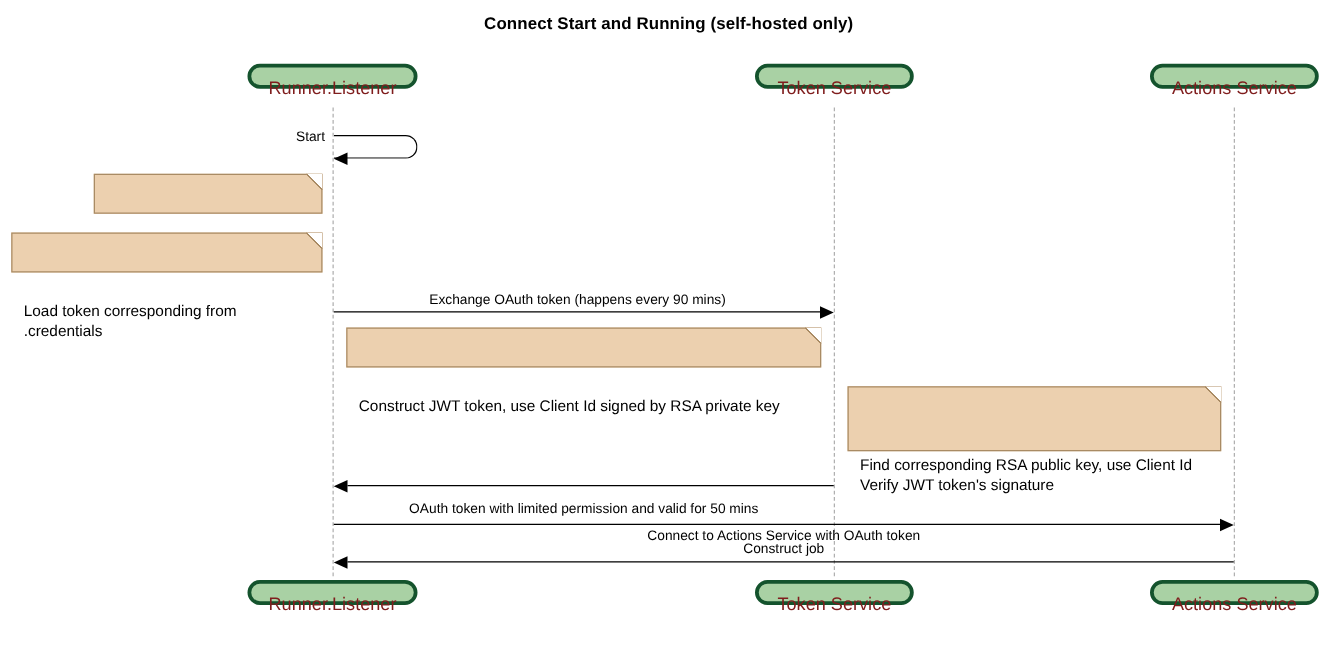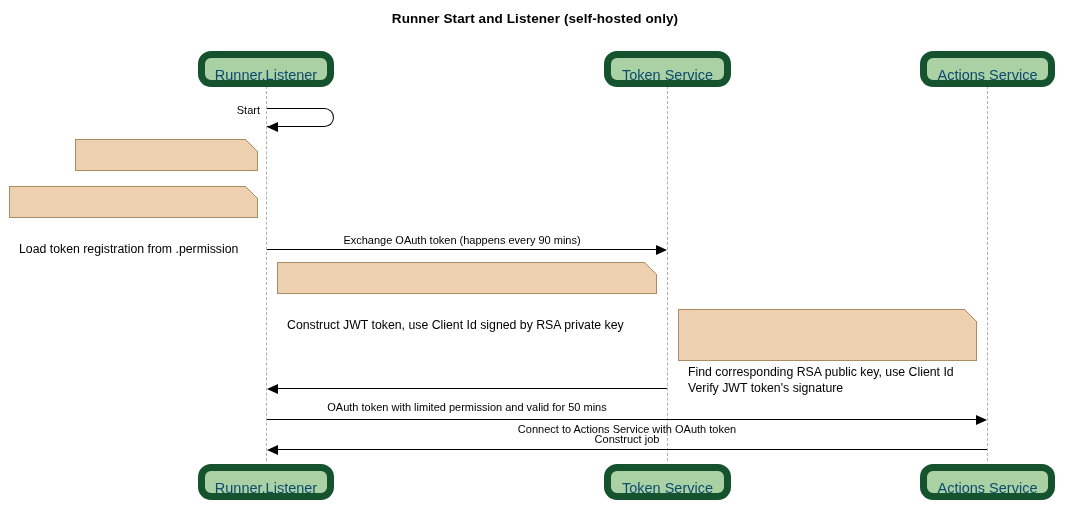--- a/index.html
+++ b/index.html
@@ -37,27 +37,27 @@
     position: absolute;
     width: 0;
     border-left: 1px dashed #b0b0b0;
   }
 
   
   .participant {
     position: absolute;
     box-sizing: border-box;
     background: #a9d1a4;
-    border: 7px solid #14532d;
+    border: 3px solid #14532d;
     border-radius: 13px;
-    height: 36px;
+    height: 20px;
     line-height: 34px;
     text-align: center;
     font-size: 14.5px;
-    color: #0c4a6e;
+    color: #7f1d1d;
     white-space: nowrap;
   }
 
   
   .note {
     position: absolute;
     box-sizing: border-box;
     background: #ecd0af;
     border: 1px solid #a98b64;
     font-size: 12.3px;
@@ -123,21 +123,21 @@
     border-left: none;
     border-top-right-radius: 11px;
     border-bottom-right-radius: 11px;
   }
 </style>
 </head>
 <body>
 
 <div id="diagram">
 
-  <div class="diagram-title">Runner Start and Listener (self-hosted only)</div>
+  <div class="diagram-title">Connect Start and Running (self-hosted only)</div>
 
   <div class="lifeline" style="left:266px; top:86px; height:375px;"></div>
   <div class="lifeline" style="left:667px; top:86px; height:375px;"></div>
   <div class="lifeline" style="left:987px; top:86px; height:375px;"></div>
 
   <div class="participant" style="left:198px; top:51px; width:136px;">
     <span>Runner.Listener</span>
   </div>
   <div class="participant" style="left:604px; top:51px; width:127px;">
     <span>Token Service</span>
@@ -162,21 +162,21 @@
 
   <div class="note" style="left:75px; top:139px; width:183px; height:32px;">
     <span class="fold-cut"></span>
     <span class="fold-line"></span>
     <span>Load config info from .runner</span>
   </div>
 
   <div class="note" style="left:9px; top:186px; width:249px; height:32px;">
     <span class="fold-cut"></span>
     <span class="fold-line"></span>
-    <span>Load token registration from .permission</span>
+    <span>Load token corresponding from .credentials</span>
   </div>
 
   <div class="msg" style="left:267px; top:249px; width:390px;"></div>
   <div class="arrowhead right" style="left:656px; top:244.5px;"></div>
   <div class="msg-label" style="left:267px; top:234px; width:390px;">Exchange OAuth token (happens every 90 mins)</div>
 
   <div class="note" style="left:277px; top:262px; width:380px; height:32px;">
     <span class="fold-cut"></span>
     <span class="fold-line"></span>
     <span>Construct JWT token, use Client Id signed by RSA private key</span>

